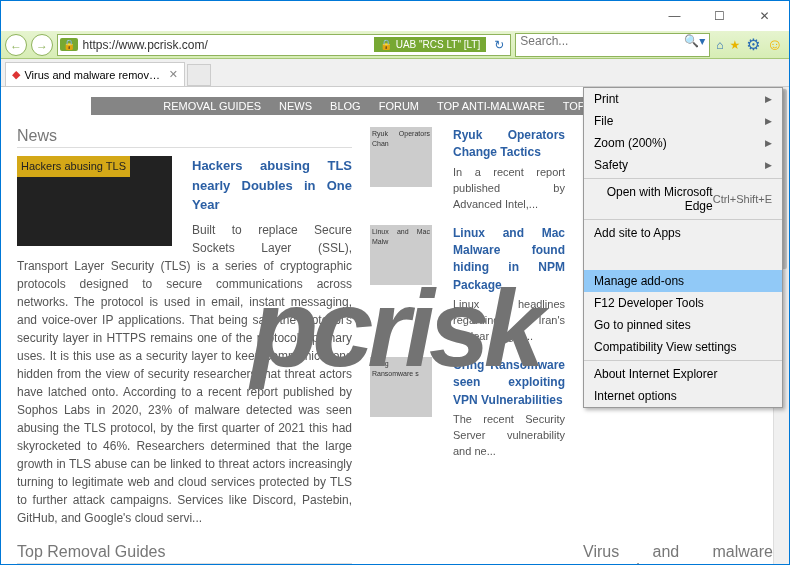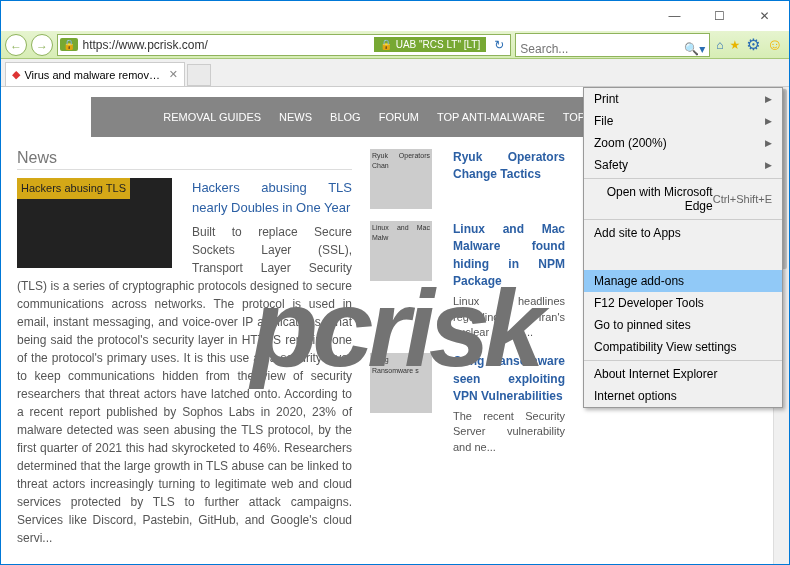--- a/index.html
+++ b/index.html
@@ -7,45 +7,45 @@
 
 .titlebar { height: 30px; display: flex; justify-content: flex-end; align-items: center; padding: 0 2px; }
 .win-btn { width: 45px; height: 28px; display: flex; align-items: center; justify-content: center; color: #555; }
 
 .addressrow { height: 28px; background: linear-gradient(#e6f4cf,#d7edb5); display: flex; align-items: center; padding: 0 4px; gap: 4px; border-bottom: 1px solid #a7c878; }
 .nav-circle { width: 22px; height: 22px; border-radius: 50%; border: 1px solid #8fb35c; background: #fff; display: flex; align-items: center; justify-content: center; color: #8fb35c; }
 .url-field { flex: 1; background: #fff; border: 1px solid #8fb35c; height: 22px; display: flex; align-items: center; padding: 0 2px; gap: 4px; }
 .lock { background: #77a833; color: #fff; font-size: 10px; padding: 1px 3px; border-radius: 2px; }
 .url-text { flex: 1; font-size: 12px; color: #333; border: none; outline: none; }
 .cert { background: #77a833; color: #fff; font-size: 10px; padding: 2px 6px; }
-.search-field { width: 195px; background: #fff; border: 1px solid #8fb35c; height: 24px; display: flex; align-items: flex-end; padding: 0 4px; color: #888; }
+.search-field { width: 195px; background: #fff; border: 1px solid #8fb35c; height: 24px; display: flex; align-items: flex-start; padding: 0 4px; color: #888; }
 .search-field input { border: none; outline: none; flex: 1; font-size: 12px; color: #333; }
 .toolbar-icons { display: flex; gap: 6px; align-items: center; padding: 0 2px; }
 
 .tabsbar { height: 28px; display: flex; align-items: end; padding: 0 4px; gap: 2px; background: #f0f0f0; border-bottom: 1px solid #ccc; }
 .tab { background: #fff; border: 1px solid #ccc; border-bottom: none; height: 24px; display: flex; align-items: center; padding: 0 6px; gap: 4px; max-width: 180px; font-size: 11px; }
 .tab-close { color: #888; cursor: pointer; }
 .newtab { width: 24px; height: 22px; background: #eaeaea; border: 1px solid #ccc; }
 
 .page { position: relative; height: calc(565px - 30px - 28px - 28px); overflow: hidden; }
 
 
 .watermark { position: absolute; left: 50%; top: 50%; transform: translate(-50%,-50%); font-size: 110px; color: #737373; font-weight: bold; pointer-events: none; font-style: italic; letter-spacing: -6px; }
-.topnav { background: #858585; color: #fff; height: 40px; display: flex; align-items: center; justify-content: center; gap: 18px; font-size: 11px; padding: 0 10px; margin: 10px 0 0 90px;}
+.topnav { background: #858585; color: #fff; height: 18px; display: flex; align-items: center; justify-content: center; gap: 18px; font-size: 11px; padding: 0 10px; margin: 10px 0 0 90px;}
 .content { display: flex; padding: 12px 16px; gap: 18px; }
 .col-left { width: 335px; }
 .col-mid { width: 195px; }
 .col-right { flex: 1; }
 
 .section-title { font-size: 16px; color: #777; border-bottom: 1px solid #ddd; margin-bottom: 8px; padding-bottom: 2px; }
 
 .article-main { font-size: 12px; color: #555; text-align: justify; line-height: 1.5; }
 .article-main .thumb { float: left; width: 155px; height: 90px; background: #222; margin: 0 20px 2px 0; position: relative; display:flex; align-items:flex-start; font-size:11px; color:#fff;}
 .article-main .thumb .label{ background:#d4a817; padding:2px 4px; color:#222;}
-.article-main h3 { color: #2b5fa4; font-size: 13px; margin-bottom: 6px; font-weight: normal; }
+.article-main h3 { color: #2b5fa4; font-size: 13px; margin-bottom: 6px; font-weight: bold; }
 
 .mini { display: flex; gap: 21px; margin-bottom: 12px; font-size: 11px; color: #555; text-align: justify; line-height:1.45;}
 .mini .mthumb { width: 62px; height: 60px; background: #ccc; flex-shrink: 0; font-size:7px; overflow:hidden; color:#333; padding:2px;}
 .mini h4 { color: #2b5fa4; font-size: 12px; font-weight: bold; margin-bottom: 3px; }
 .mini p { font-size: 11px; }
 
 .link-list { list-style: none; }
 .link-list li { color: #2b5fa4; font-size: 12px; padding: 4px 0 4px 12px; position: relative; }
 .link-list li::before { content: "▪"; color: #8ab4e8; position: absolute; left: 0; }
 
@@ -138,20 +138,21 @@
         <h3>Hackers abusing TLS nearly Doubles in One Year</h3>
         <span>Built to replace Secure Sockets Layer (SSL), Transport Layer Security (TLS) is a series of cryptographic protocols designed to secure communications across networks. The protocol is used in email, instant messaging, and voice-over IP applications. That being said the protocol's security layer in HTTPS remains one of the protocol's primary uses. It is this use as a security layer to keep communications hidden from the view of security researchers that threat actors have latched onto. According to a recent report published by Sophos Labs in 2020, 23% of malware detected was seen abusing the TLS protocol, by the first quarter of 2021 this had skyrocketed to 46%. Researchers determined that the large growth in TLS abuse can be linked to threat actors increasingly turning to legitimate web and cloud services protected by TLS to further attack campaigns. Services like Discord, Pastebin, GitHub, and Google's cloud servi...</span>
       </div>
     </div>
 
     <div class="col-mid">
       <div class="mini">
         <div class="mthumb">Ryuk Operators Chan</div>
         <div>
             <h4>Ryuk Operators Change Tactics</h4>
+        <p>In a recent report published by Advanced Intel,...</p>
           </div>
       </div>
       <div class="mini">
         <div class="mthumb">Linux and Mac Malw</div>
         <div>
             <h4>Linux and Mac Malware found hiding in NPM Package</h4>
         <p>Linux headlines regarding Iran's nuclear progra...</p>
           </div>
       </div>
       <div class="mini">

